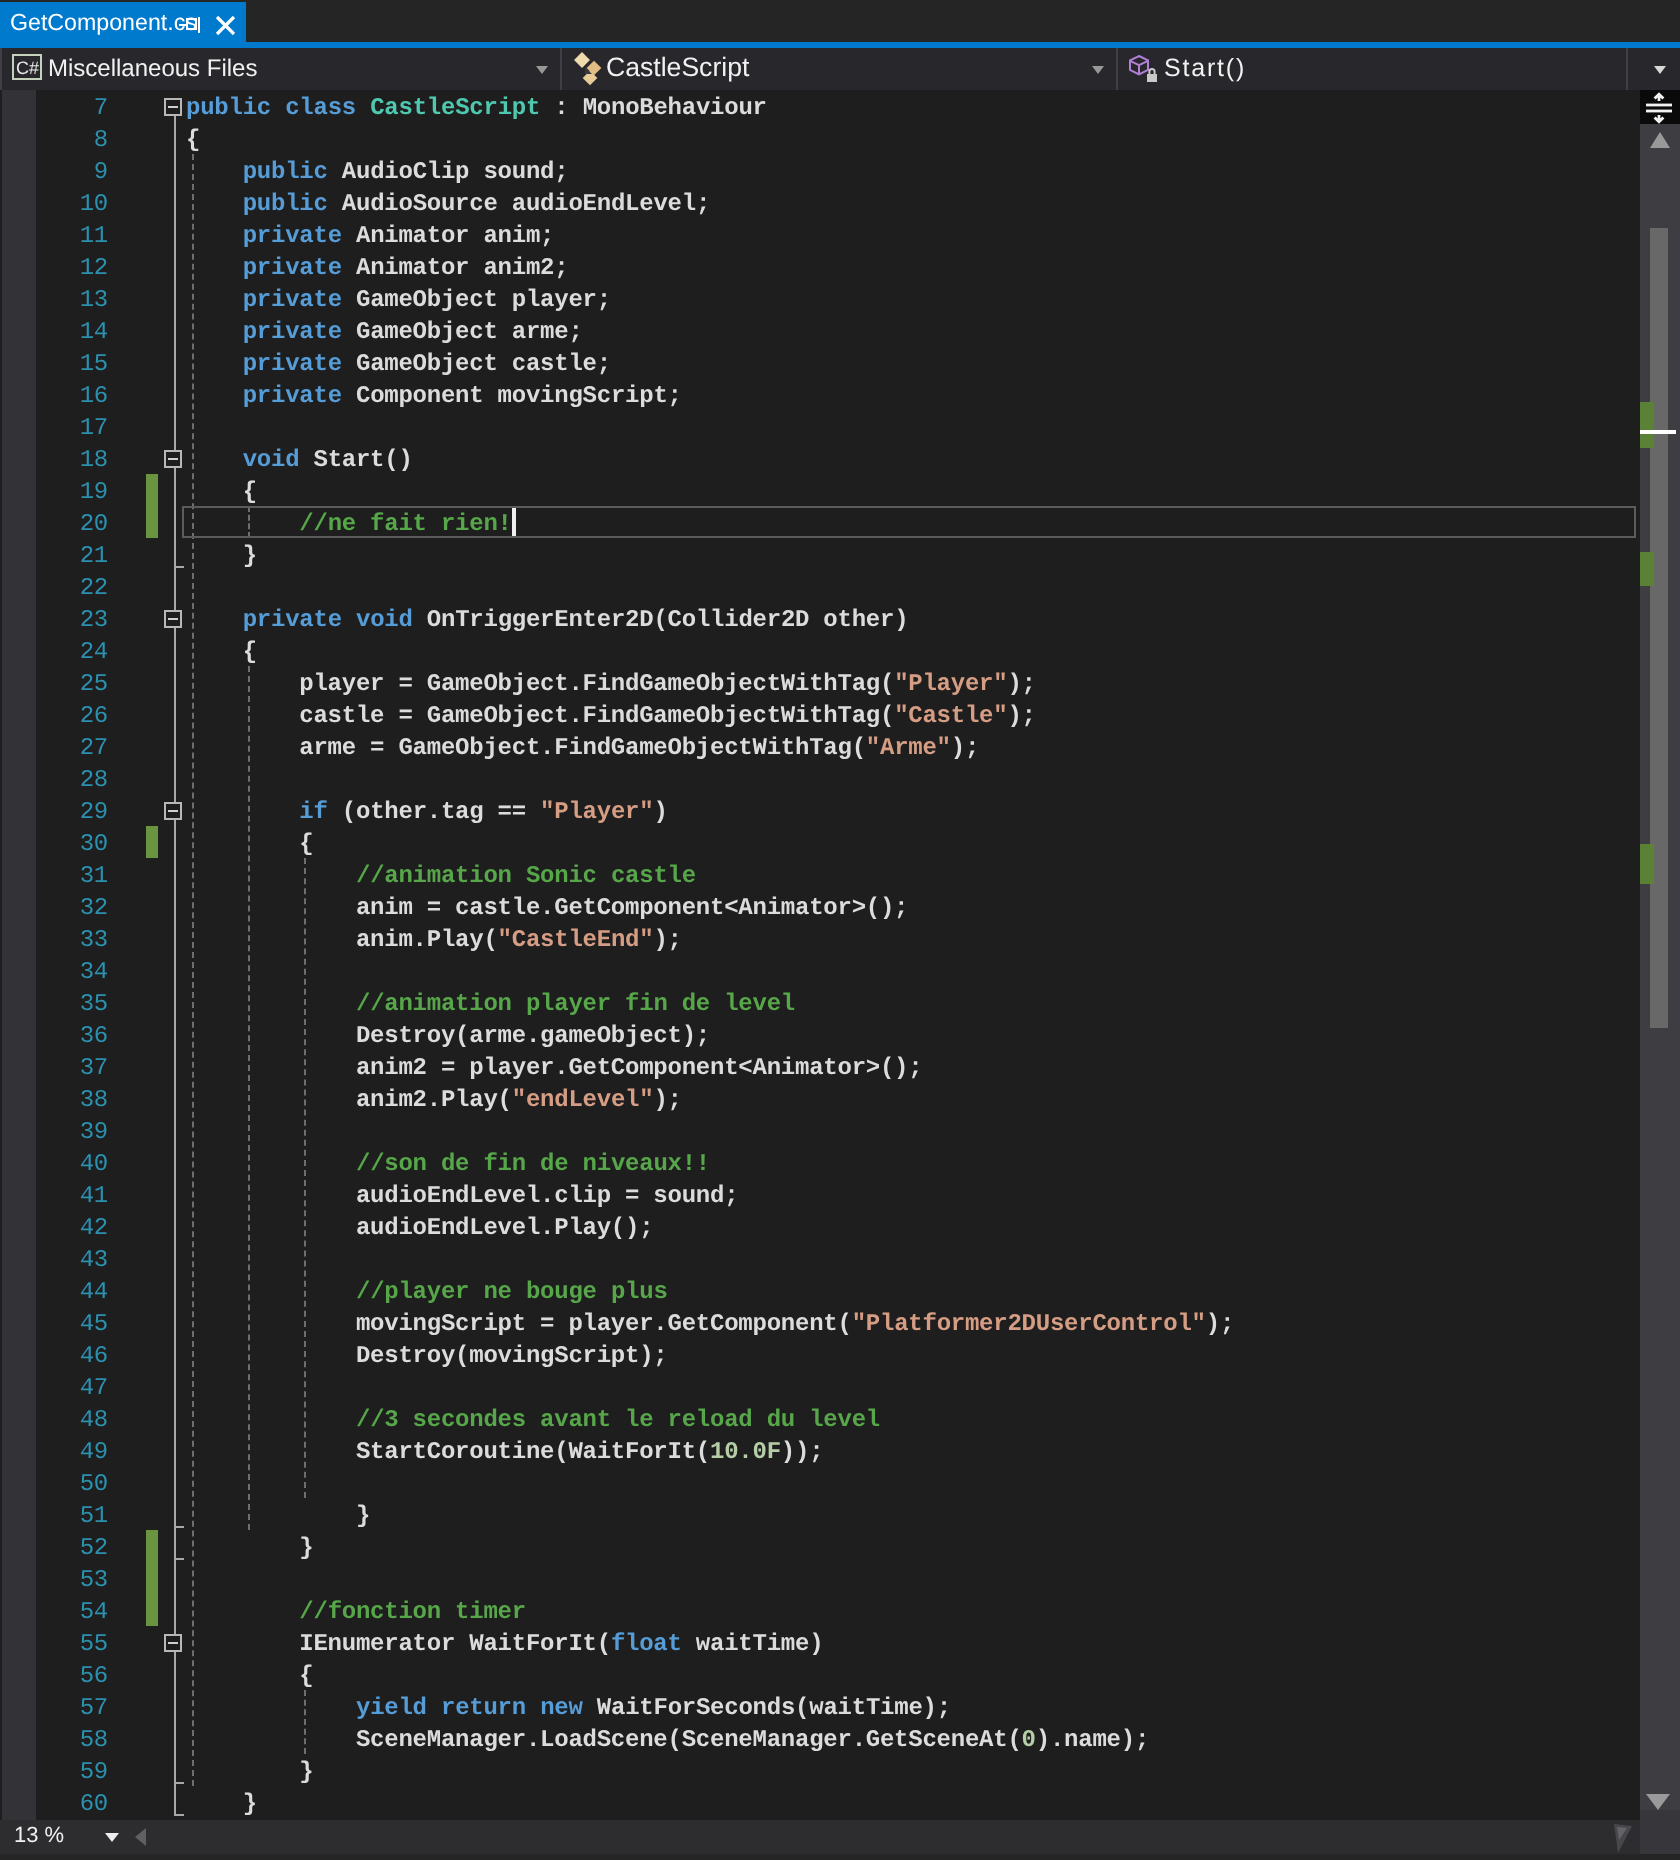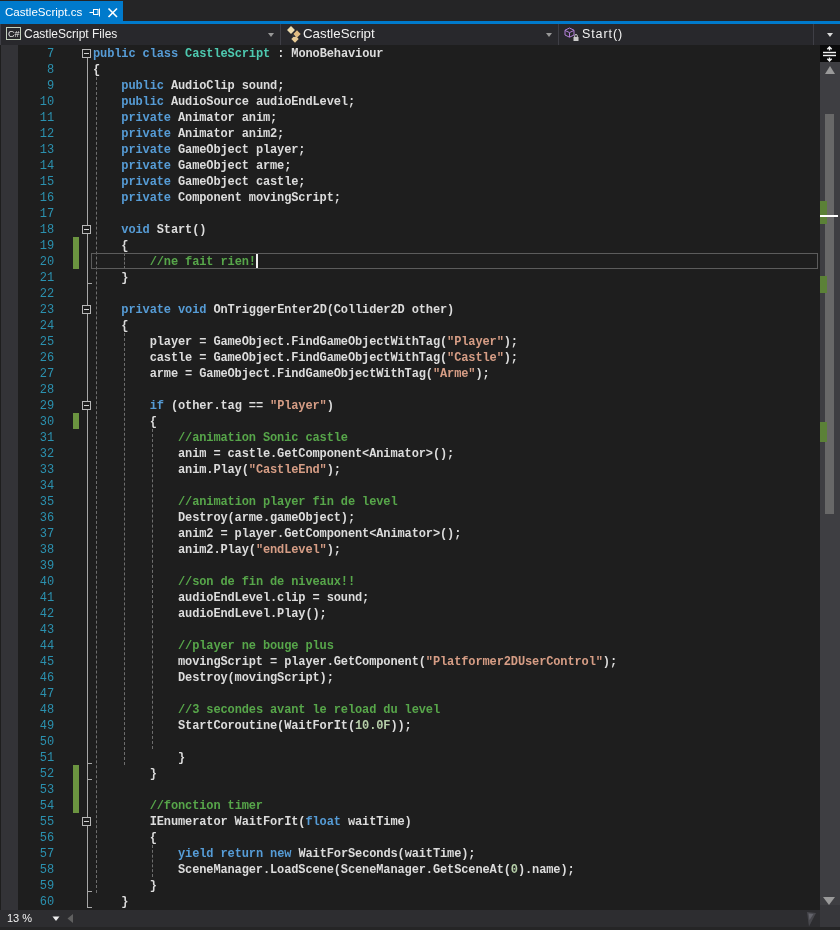--- a/index.html
+++ b/index.html
@@ -37,40 +37,40 @@
 #scaret { position:absolute; left:820px; top:215px; width:18px; height:2px; background:#ffffff; }
 
 #botbar { position:absolute; left:0; top:910px; width:840px; height:17px; background:#2d2d30; }
 #botbar .zoom { position:absolute; left:7px; top:2px; color:#f1f1f1; font-size:11px; }
 #corner { position:absolute; left:820px; top:905px; width:20px; height:22px; background:#37373b; }
 #belowbar { position:absolute; left:0; top:927px; width:840px; height:3px; background:#252526; }
 </style></head>
 <body>
 <div id="tabstrip"></div>
 <div id="tab">
-    <span class="lbl">CastleScript.cs</span>
+    <span class="lbl">GetComponent.cs</span>
   <svg width="124" height="20" style="position:absolute;left:0;top:0">
     <g stroke="#ffffff" stroke-width="1" fill="none">
       <path d="M 89.5 11.5 L 93.5 11.5"></path>
       <rect x="93.5" y="8.5" width="4.5" height="5"></rect>
       <path d="M 99.5 7.5 L 99.5 15.5"></path>
     </g>
     <g stroke="#ffffff" stroke-width="1.6">
       <path d="M 108.5 7.5 L 117 16"></path>
       <path d="M 117 7.5 L 108.5 16"></path>
     </g>
   </svg>
 </div>
 <div id="blueline"></div>
 <div id="navbar">
   <svg width="16" height="14" style="position:absolute;left:5px;top:3px">
     <rect x="0.5" y="0.5" width="14" height="12" fill="none" stroke="#c3d1bd"></rect>
     <text x="2" y="10" font-size="9" font-family="Liberation Sans" fill="#e8e8e8">C#</text>
   </svg>
-  <span class="txt" style="left:23px">CastleScript Files</span>
+  <span class="txt" style="left:23px">Miscellaneous Files</span>
   <div class="darr" style="left:267px;top:9px"></div>
   <div class="sep" style="left:279px"></div>
   <svg width="17" height="17" style="position:absolute;left:285px;top:2px">
     <g fill="#eedcae">
       <rect x="2.2" y="1.2" width="5.6" height="5.6" transform="rotate(45 5 4)"></rect>
       <rect x="8.4" y="5.4" width="5.2" height="5.2" transform="rotate(45 11 8)" fill="#e2bc82"></rect>
       <rect x="6.4" y="10.4" width="5.2" height="5.2" transform="rotate(45 9 13)" fill="#e8cb96"></rect>
     </g>
     <path d="M 6.5 7.5 L 10 11 L 6.5 11 Z" fill="#3a3a3e"></path>
   </svg>

